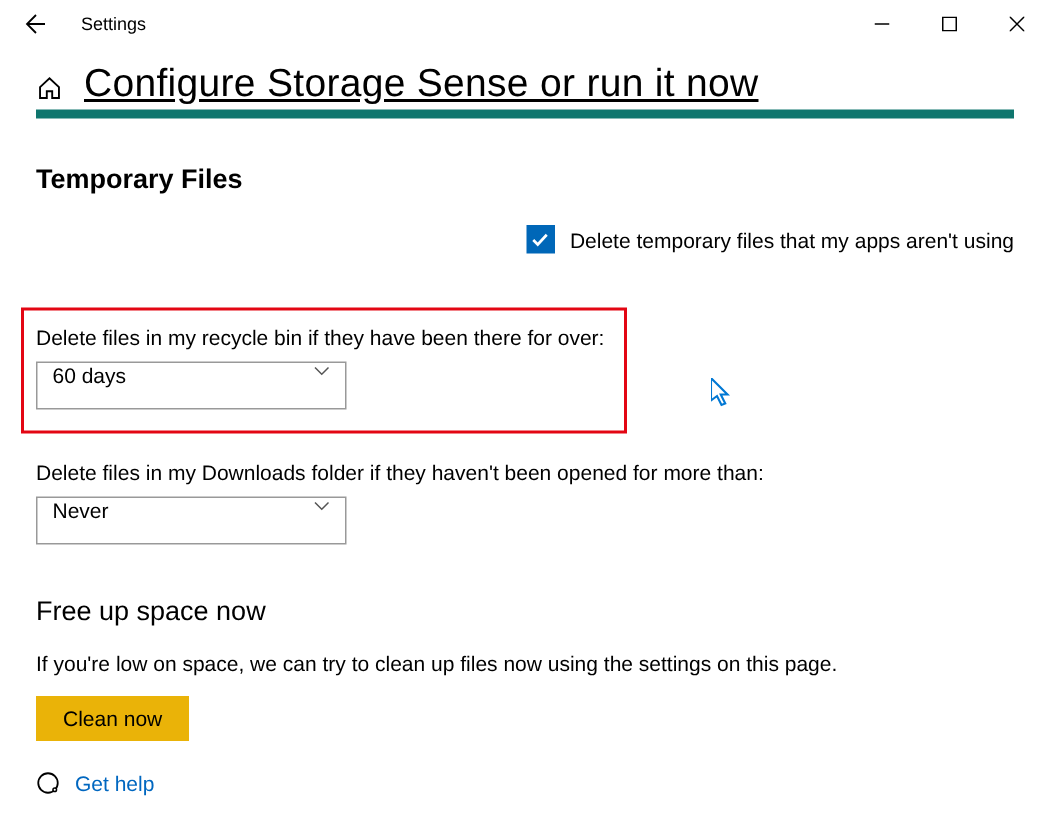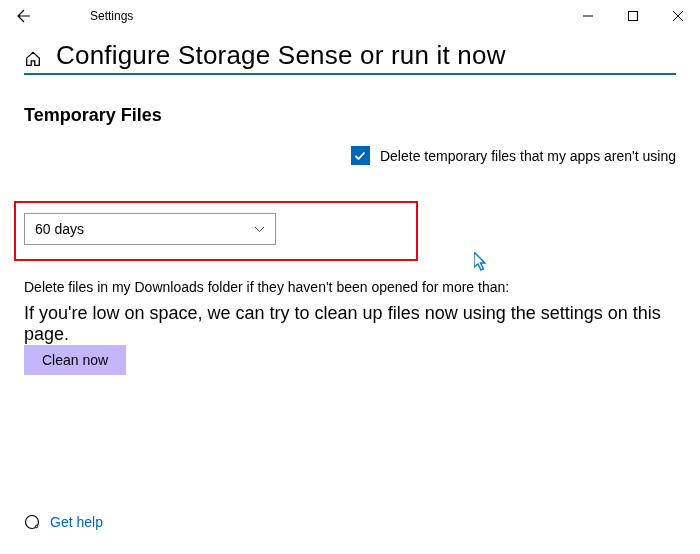--- a/index.html
+++ b/index.html
@@ -11,21 +11,20 @@
     background: #ffffff;
     color: #000;
     font-size: 14px;
     position: relative;
     overflow: hidden;
   }
   .titlebar {
     display: flex;
     align-items: center;
     height: 32px;
-    gap: 36px;
   }
   .back-btn {
     width: 48px;
     height: 32px;
     display: flex;
     align-items: center;
     justify-content: center;
     font-size: 14px;
   }
   .title-label {
@@ -44,24 +43,25 @@
     justify-content: center;
     font-size: 10px;
   }
   .content {
     padding: 8px 24px 0 24px;
   }
   .page-header {
     display: flex;
     align-items: center;
     gap: 14px;
-    border-bottom: 2px solid #0f766e;
+    border-bottom: 6px solid #0f766e;
     width: 100%;
     padding-bottom: 2px;
     margin-bottom: 30px;
+    text-decoration: underline;
   }
   .home-icon {
     width: 18px;
     height: 18px;
     display: flex;
     margin-top: 6px;
   }
   .page-title {
     font-size: 26px;
     font-weight: 400;
@@ -93,46 +93,46 @@
     justify-content: center;
     color: #fff;
     font-size: 14px;
     line-height: 1;
   }
   .field-label {
     margin-bottom: 8px;
     font-size: 14px;
   }
   .select {
-    width: 252px;
+    width: 207px;
     height: 32px;
     border: 1px solid #999;
     background: #fff;
     display: flex;
-    align-items: center;
     padding: 0 10px;
     justify-content: space-between;
     font-size: 14px;
   }
   .chev {
     font-size: 11px;
     color: #444;
   }
   .highlight-box {
     border: 2px solid #e30613;
     padding: 10px 8px 14px 8px;
     margin-left: -10px;
     width: 404px;
     margin-bottom: 18px;
   }
   .body-text {
-    font-size: 18px;
+    font-size: 14px;
+    margin-bottom: 14px;
   }
   .button {
-    background: #c4b5fd;
+    background: #eab308;
     border: none;
     padding: 7px 18px;
     font-size: 14px;
     font-family: inherit;
     color: #000;
   }
   .help-row {
     display: flex;
     align-items: center;
     gap: 10px;
@@ -202,34 +202,44 @@
   <div class="checkbox-row">
     <span class="checkbox">
       <svg width="14" height="14" viewBox="0 0 14 14">
           <path d="M2.5 7 L5.5 10 L11.5 3.5" stroke="#fff" stroke-width="1.8" fill="none"></path>
         </svg>
     </span>
     <span>Delete temporary files that my apps aren't using</span>
   </div>
 
   <div class="highlight-box">
+    <div class="field-label">Delete files in my recycle bin if they have been there for over:</div>
     <div class="select">
       <span>60 days</span>
       <span class="chev">
         <svg width="11" height="7" viewBox="0 0 11 7">
             <path d="M1 1 L5.5 5.5 L10 1" stroke="#555" stroke-width="1" fill="none"></path>
           </svg>
       </span>
     </div>
   </div>
 
   <div class="downloads-block">
     <div class="field-label">Delete files in my Downloads folder if they haven't been opened for more than:</div>
-  </div>
-
+    <div class="select">
+      <span>Never</span>
+      <span class="chev">
+        <svg width="11" height="7" viewBox="0 0 11 7">
+            <path d="M1 1 L5.5 5.5 L10 1" stroke="#555" stroke-width="1" fill="none"></path>
+          </svg>
+      </span>
+    </div>
+  </div>
+
+  <h2 class="section-heading2">Free up space now</h2>
   <div class="body-text">If you're low on space, we can try to clean up files now using the settings on this page.</div>
   <button class="button">Clean now</button>
 </div>
 
 <div class="help-row">
   <span class="help-icon">
     <svg width="16" height="16" viewBox="0 0 16 16">
         <circle cx="8" cy="8" r="6.5" fill="none" stroke="#000" stroke-width="1.2"></circle>
         <circle cx="12.5" cy="12.5" r="1.2" fill="#fff" stroke="#000" stroke-width="1"></circle>
       </svg>

